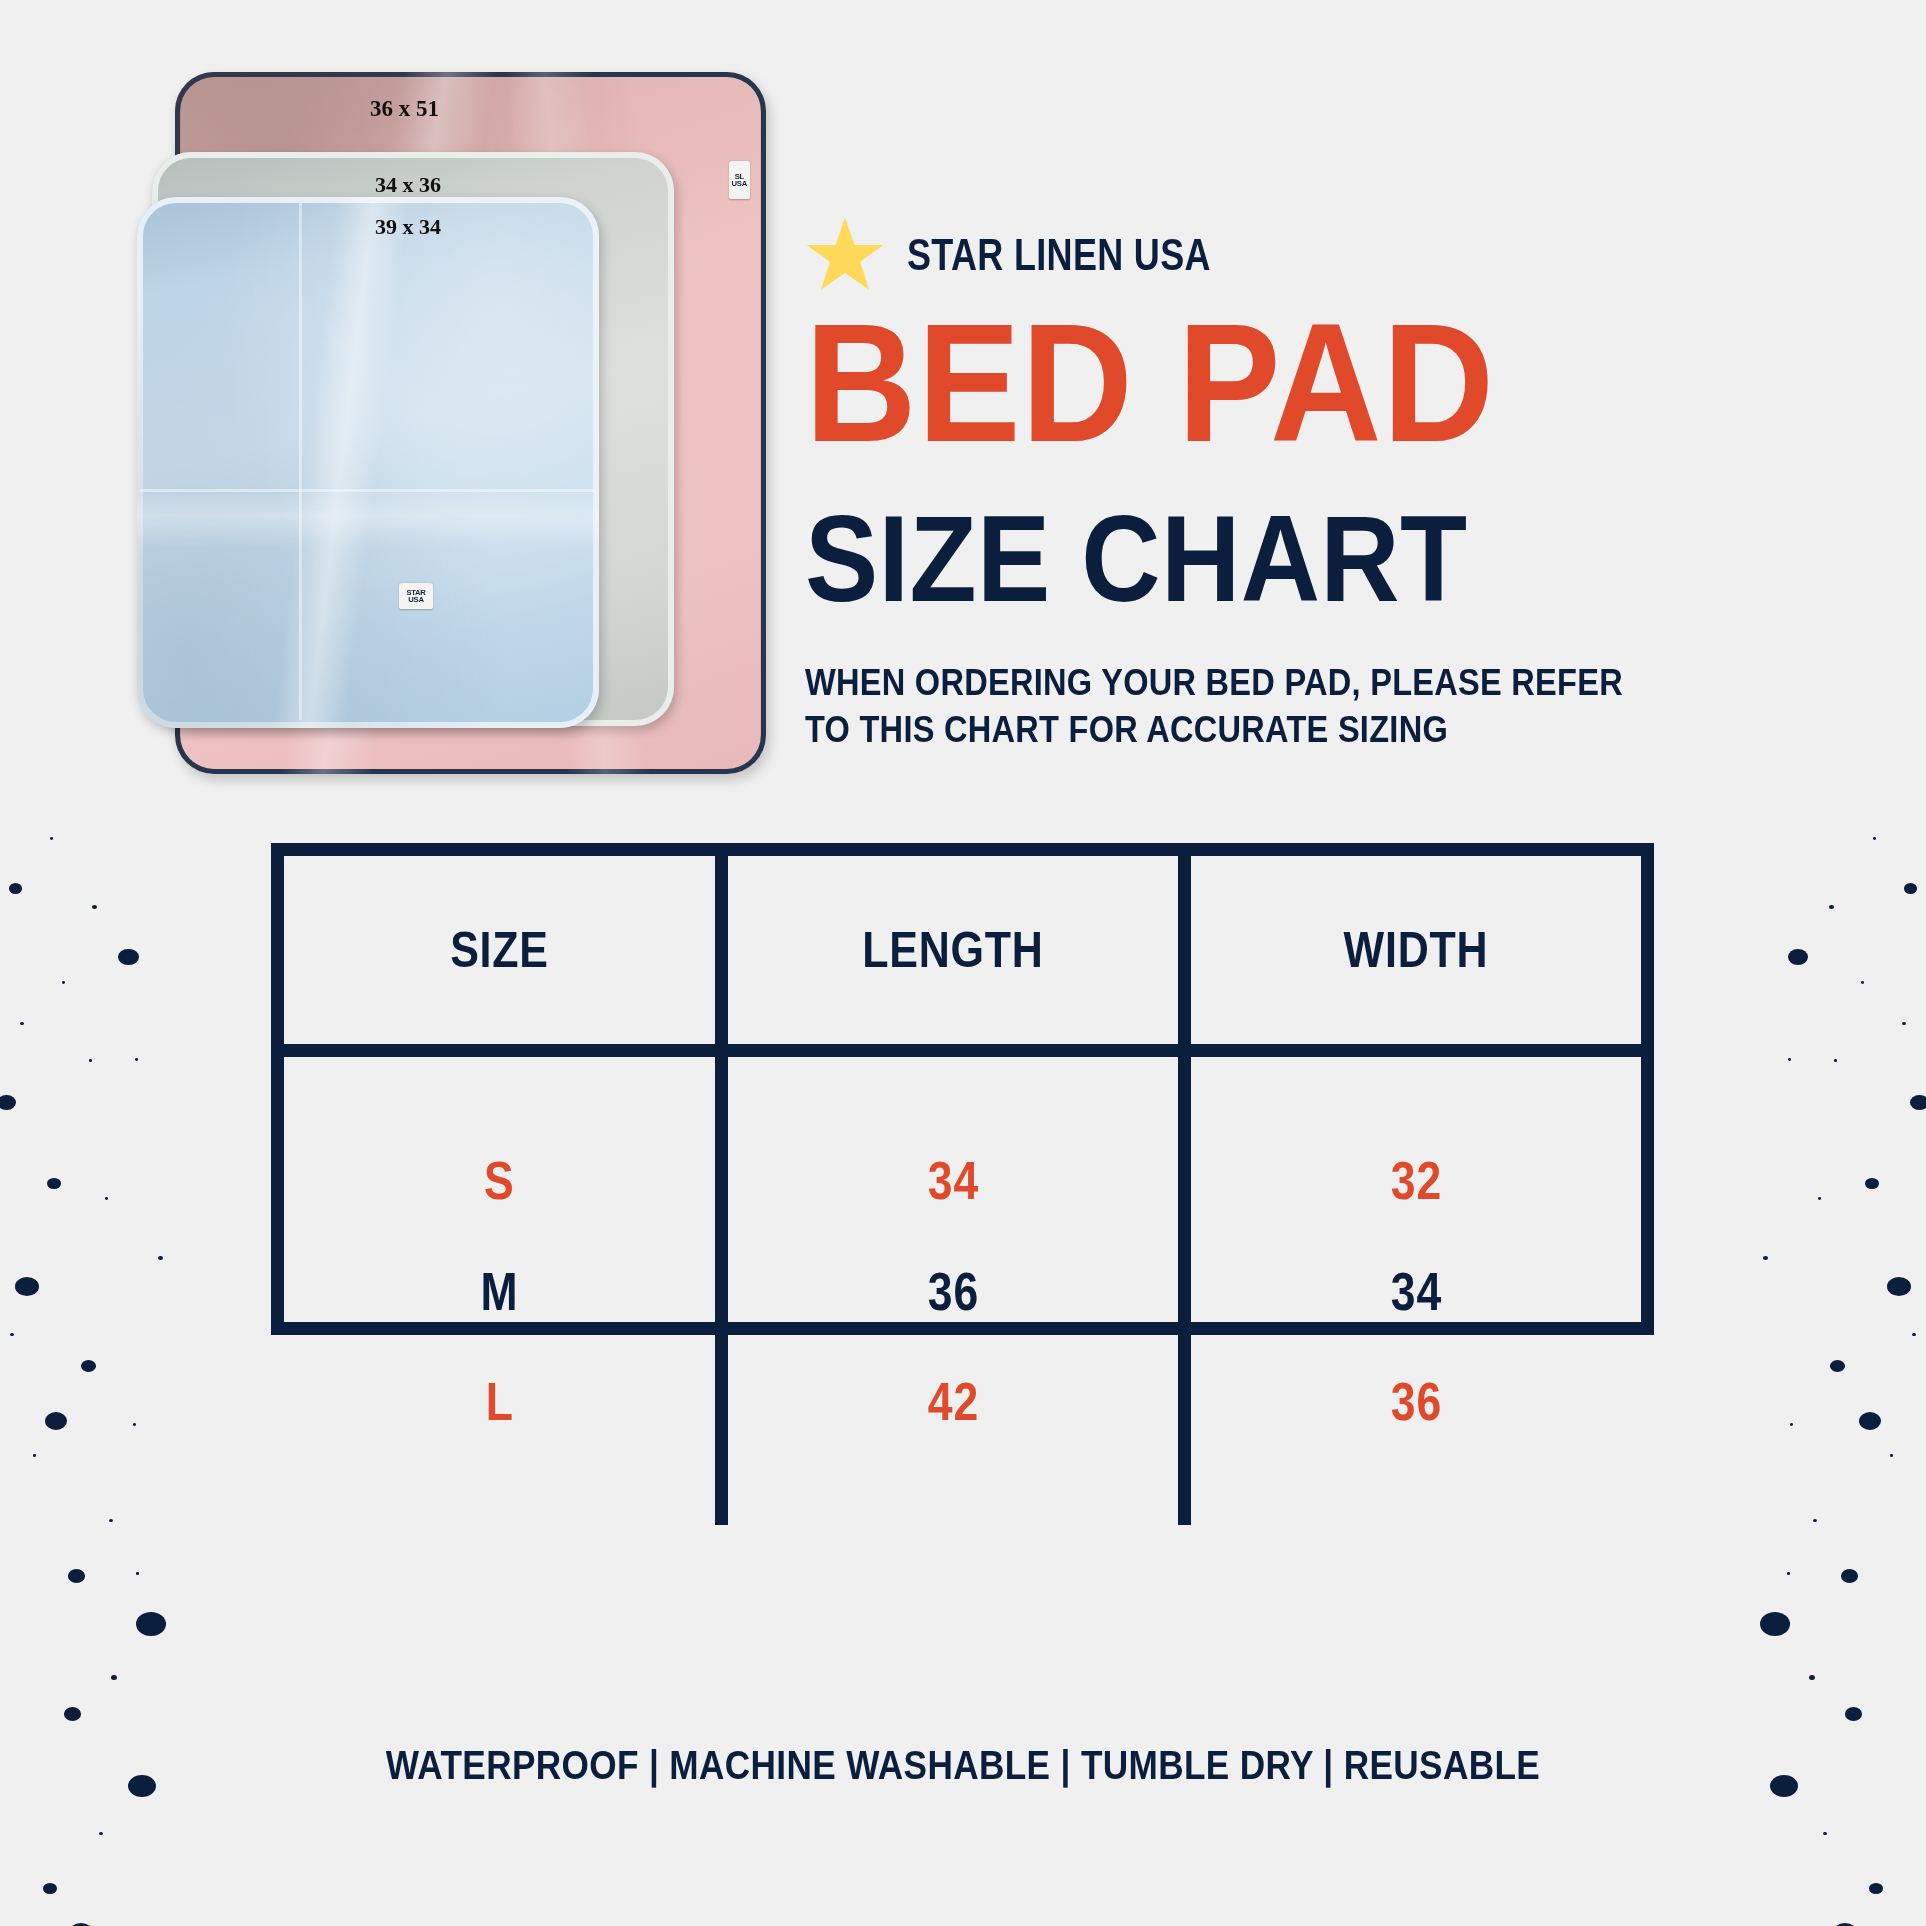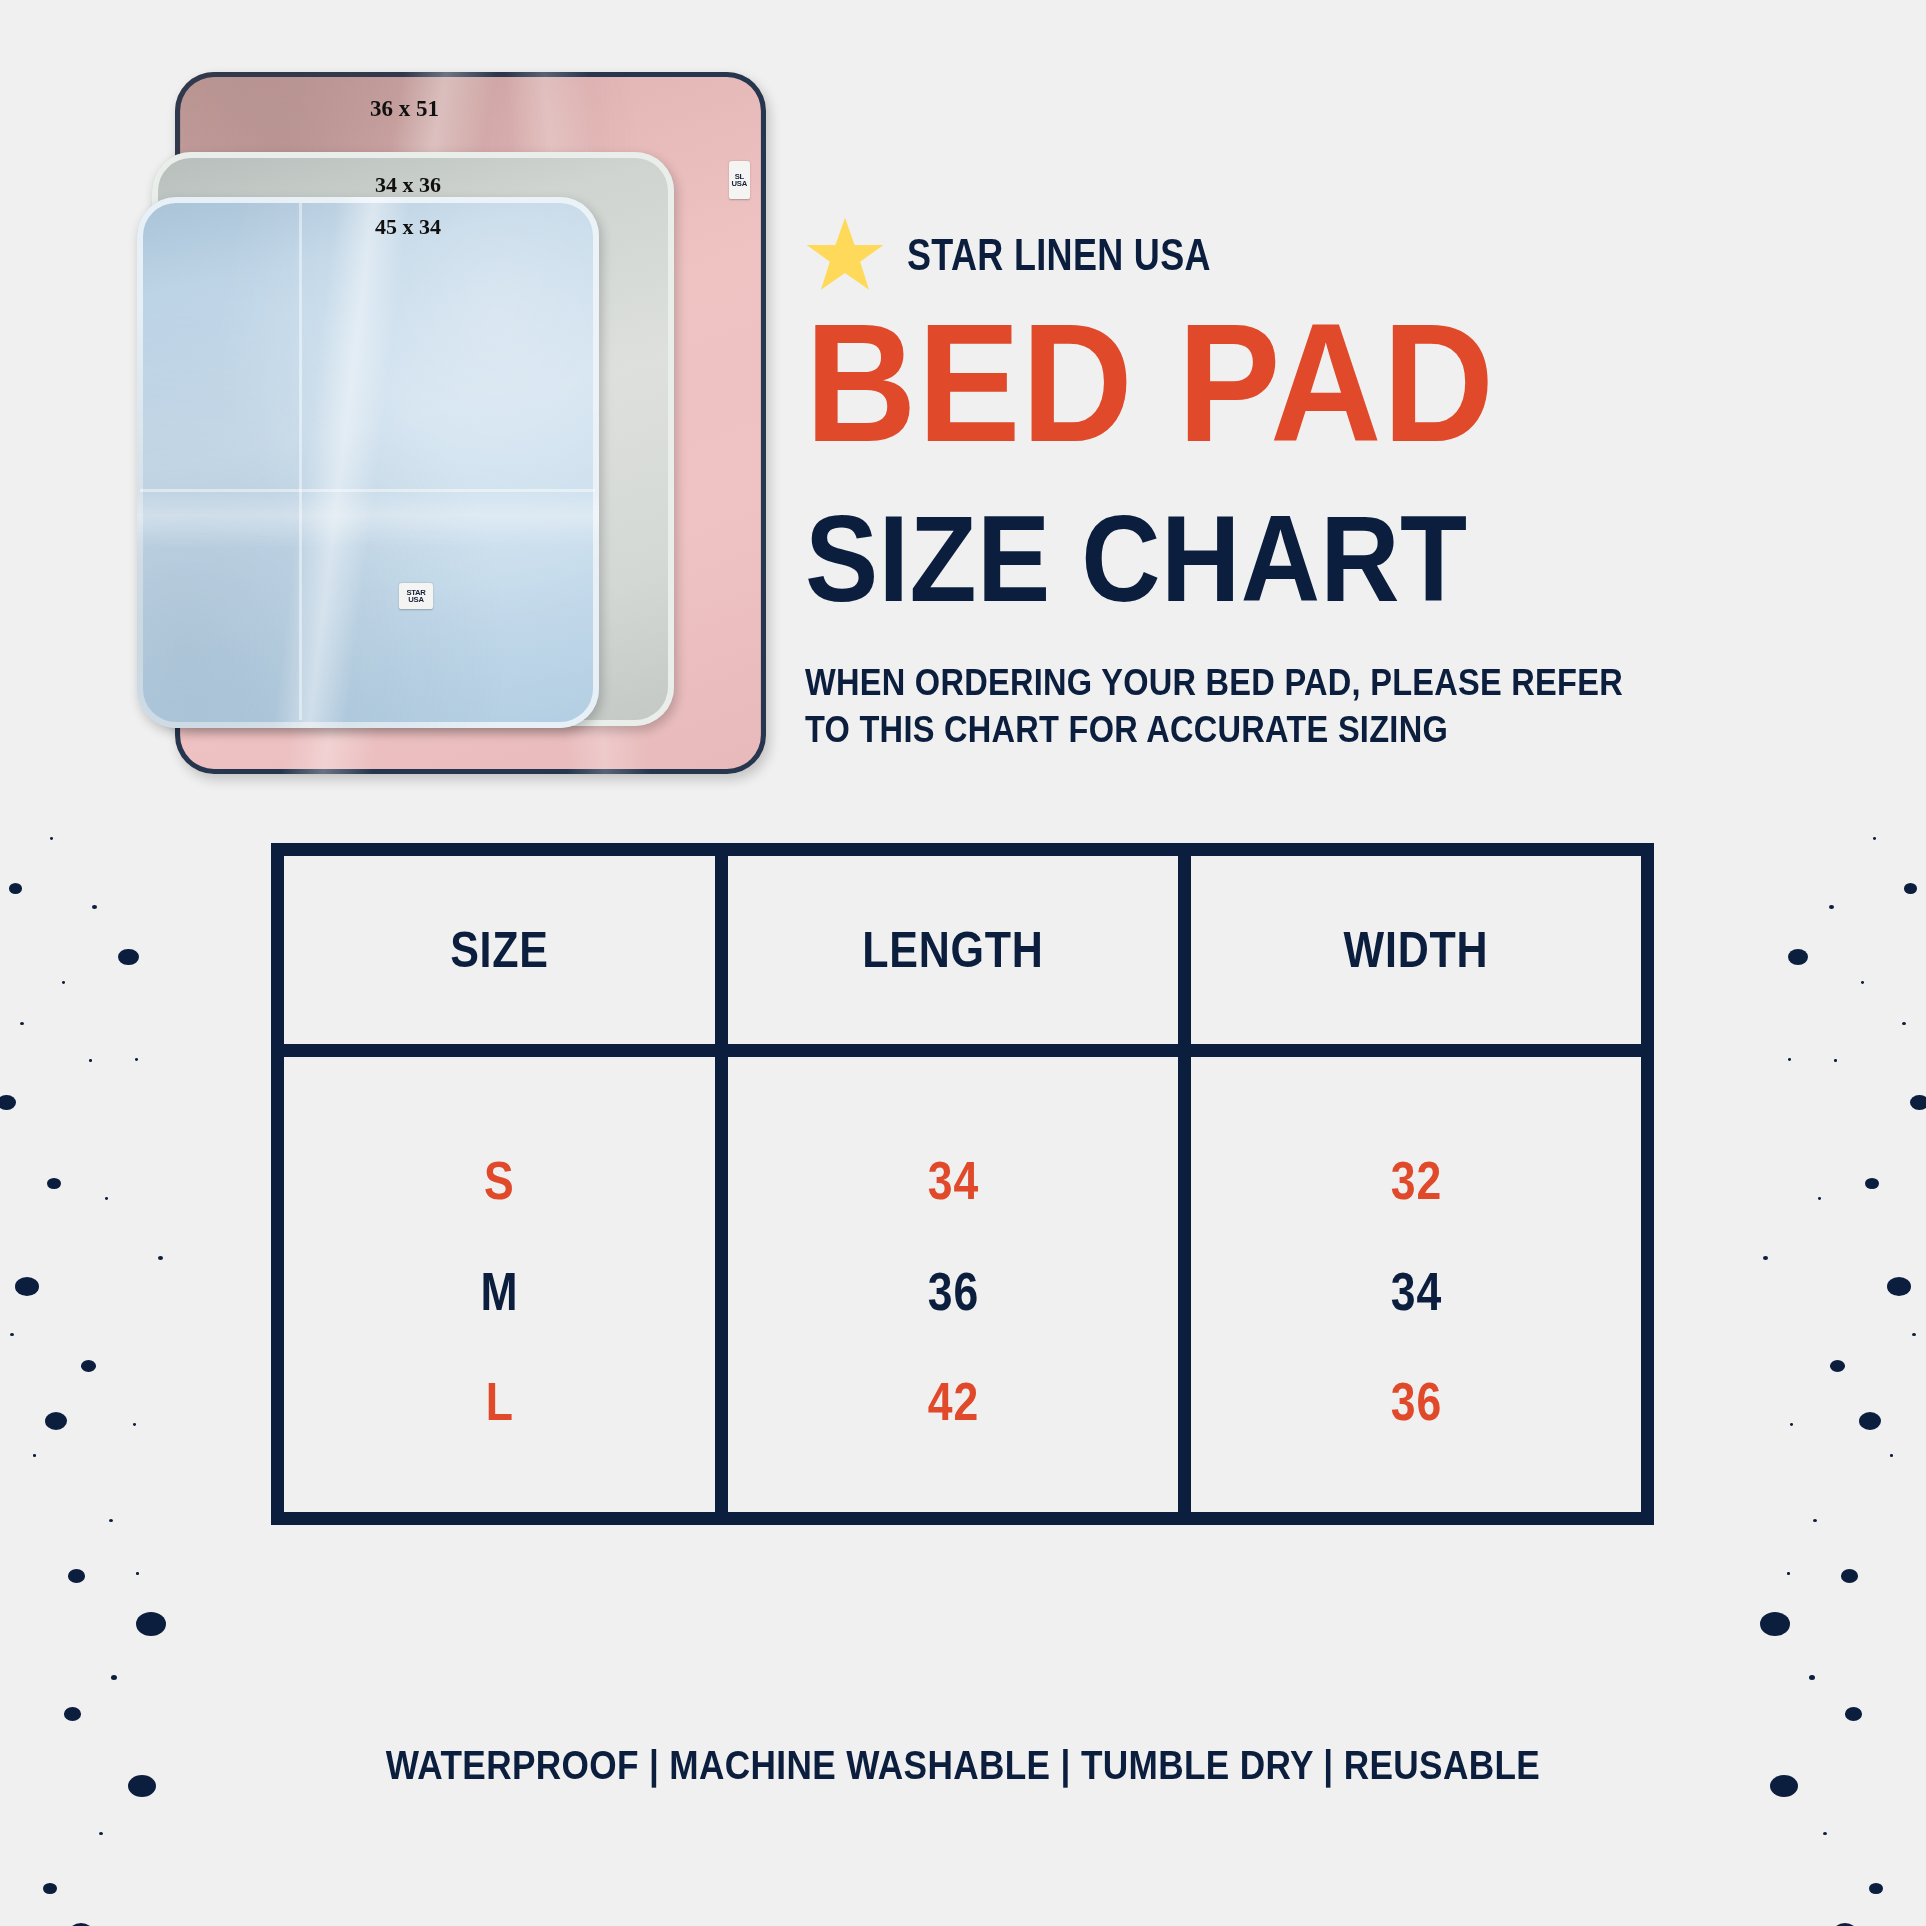--- a/index.html
+++ b/index.html
@@ -90,21 +90,21 @@
   }
   .desc{
     position:absolute;left:805px;top:659px;width:856px;
     font-size:37px;line-height:1.28;font-weight:900;color:#0B1E3D;
     letter-spacing:0.3px;transform:scaleX(.88);transform-origin:left top;
   }
   .desc div{white-space:nowrap;}
 
   
   .table{
-    position:absolute;left:271px;top:843px;width:1383px;height:682px;
+    position:absolute;left:271px;top:843px;width:1383px;height:492px;
     border:13px solid #0B1E3D;box-sizing:border-box;
   }
   .thead{display:flex;height:188px;}
   .tbody{display:flex;height:468px;}
   .vline{width:13px;background:#0B1E3D;flex:none;}
   .hline{height:13px;background:#0B1E3D;}
   .th{
     flex:1;display:flex;align-items:center;justify-content:center;
     font-size:50px;font-weight:900;color:#0B1E3D;letter-spacing:0.9px;
     transform:scaleX(.86);
@@ -197,21 +197,21 @@
 
     <div class="pad pad-m"></div>
 
     <div class="pad pad-s"></div>
     <div class="pad-s-sheen"></div>
     <div class="crease" style="left:171px;top:152px;width:3.4px;height:517px;"></div>
     <div class="crease" style="left:12px;top:438px;width:455px;height:3.4px;"></div>
 
     <div class="size-tag" style="left:242px;top:45px;font-size:23px;">36 x 51</div>
     <div class="size-tag" style="left:247px;top:121px;font-size:22px;">34 x 36</div>
-    <div class="size-tag" style="left:247px;top:163px;font-size:22px;">45 x 34</div>
+    <div class="size-tag" style="left:247px;top:163px;font-size:22px;">39 x 34</div>
 
     <div class="brand-tab" style="left:601px;top:110px;width:20.5px;height:38px;">SL<br>USA</div>
     <div class="brand-tab" style="left:271px;top:532px;width:34px;height:26px;">STAR<br>USA</div>
   </div>
 
   <div class="brandline">
     <span>
       <svg class="star" viewBox="0 0 100 96" aria-hidden="true">
         <polygon points="50,2 62,36 98,36 69,57 80,92 50,71 20,92 31,57 2,36 38,36" fill="#FFD95A"></polygon>
       </svg>

